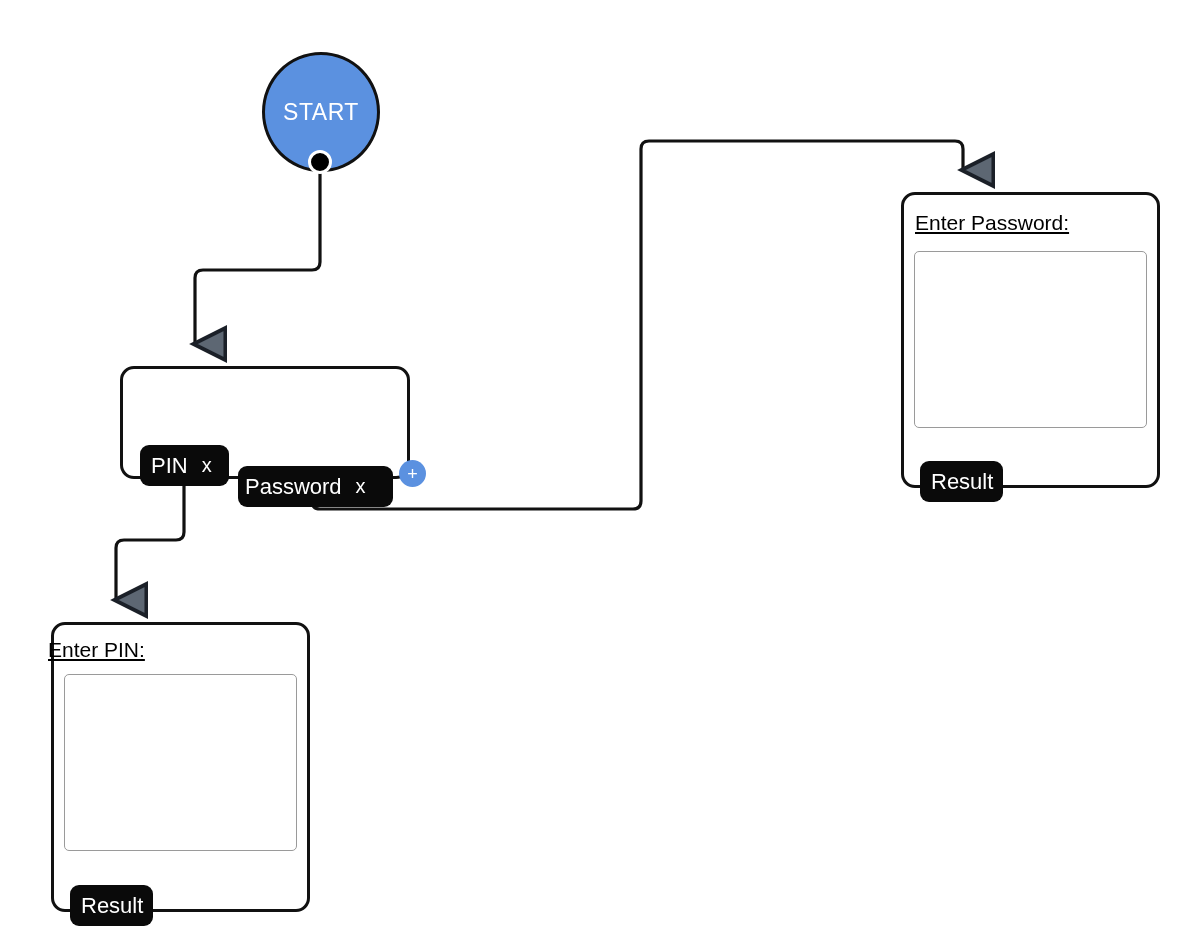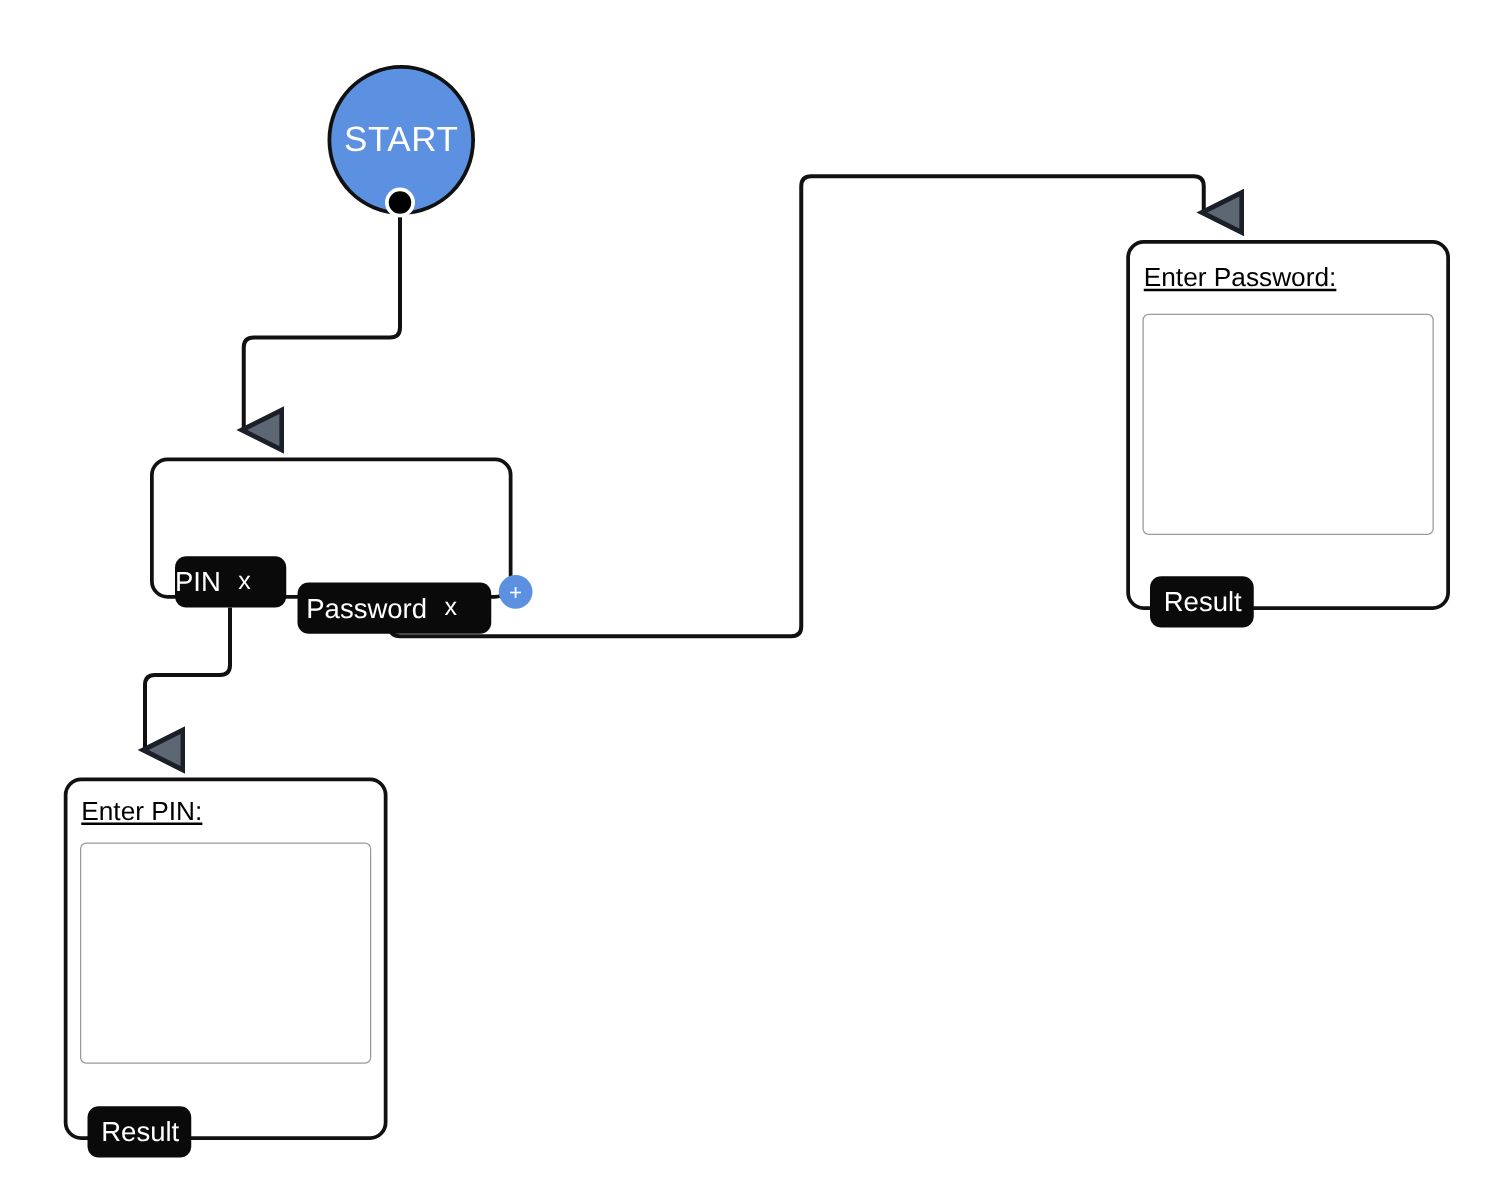--- a/index.html
+++ b/index.html
@@ -36,21 +36,21 @@
     border-radius: 50%;
     background: #5b91e0;
     border: 3px solid #111111;
     box-sizing: border-box;
     display: flex;
     align-items: center;
     justify-content: center;
   }
   .start-label {
     color: #ffffff;
-    font-size: 28px;
+    font-size: 23px;
     letter-spacing: 0.5px;
     line-height: 1;
     user-select: none;
   }
   .start-dot {
     position: absolute;
     left: 308px;
     top: 150px;
     width: 24px;
     height: 24px;
@@ -117,26 +117,26 @@
     align-items: center;
     justify-content: center;
     box-sizing: border-box;
     user-select: none;
   }
 
   
   #card-select   { left: 120px; top: 366px;  width: 290px; height: 113px; }
   #title-select  { left: 138px; top: 382px; }
 
-  #chip-pin      { left: 140px; top: 445px; width: 89px;  height: 41px; }
+  #chip-pin      { left: 140px; top: 445px; width: 89px;  height: 41px; padding-left: 11px; }
   #chip-password { left: 238px; top: 466px; width: 155px; height: 41px; padding-left: 7px; }
   #plus-select   { left: 399px; top: 460px; }
 
   #card-pin      { left: 51px;  top: 622px; width: 259px; height: 290px; }
-  #title-pin     { left: 65px;  top: 638px; }
+  #title-pin     { left: 48px;  top: 638px; }
   #field-pin     { left: 64px;  top: 674px;  width: 233px; height: 177px; }
   #chip-result-pin { left: 70px; top: 885px; width: 83px; height: 41px; padding-left: 11px; }
 
   #card-password { left: 901px; top: 192px; width: 259px; height: 296px; }
   #title-password{ left: 915px; top: 211px; }
   #field-password{ left: 914px; top: 251px;  width: 233px; height: 177px; }
   #chip-result-password { left: 920px; top: 461px; width: 83px; height: 41px; padding-left: 11px; }
 </style>
 </head>
 <body>

